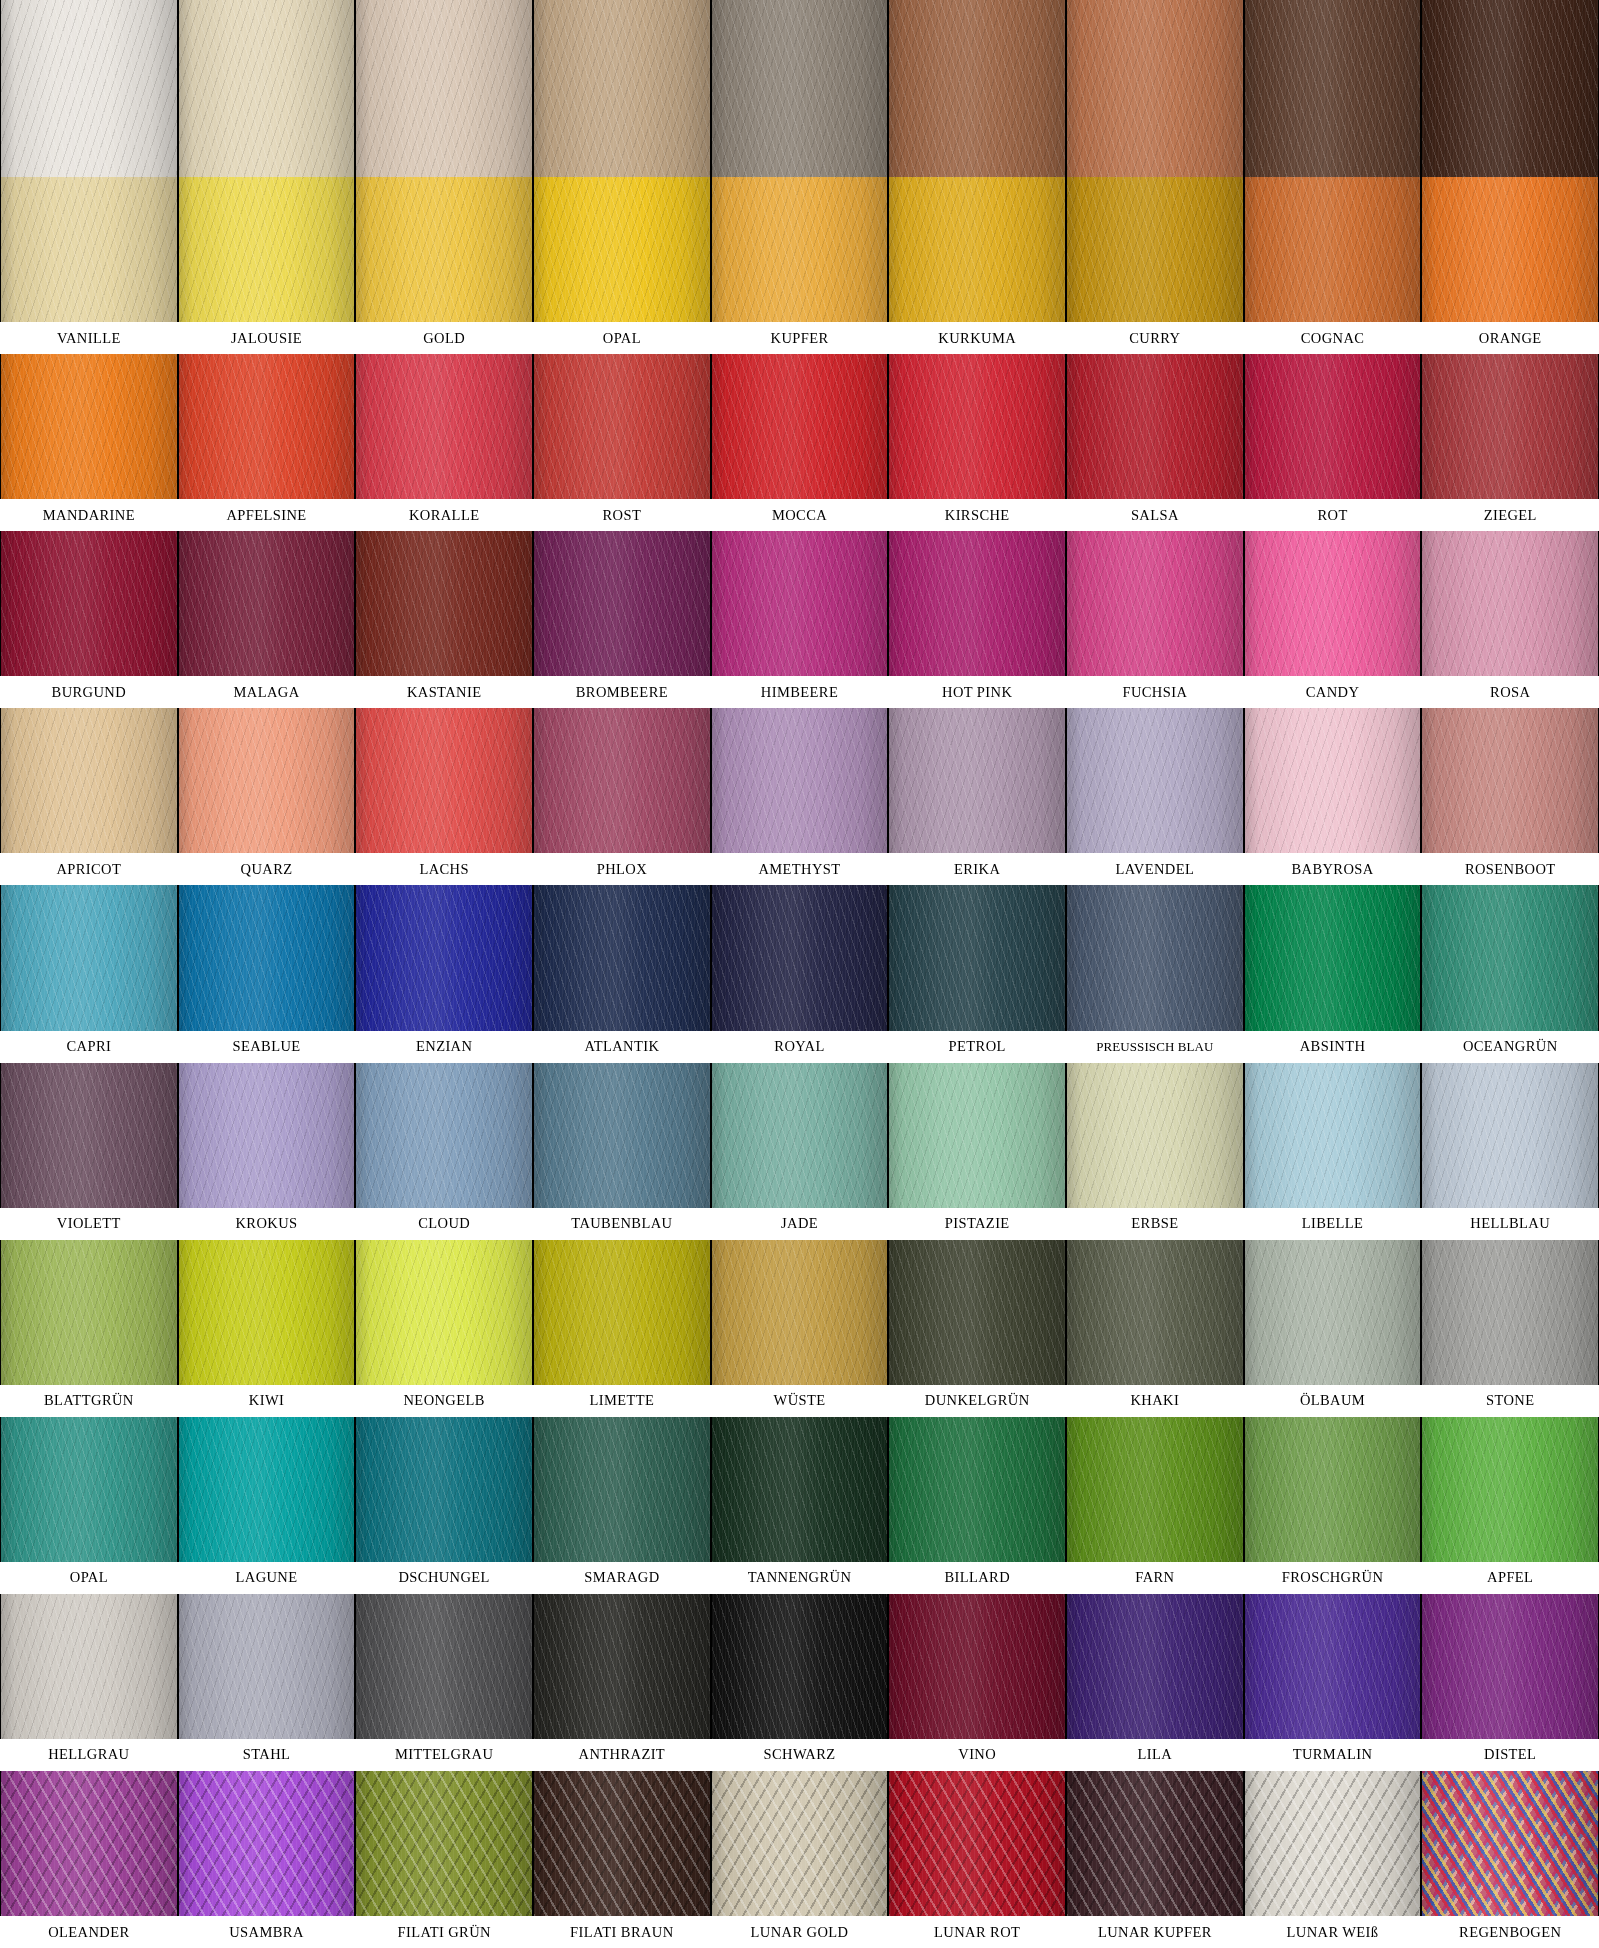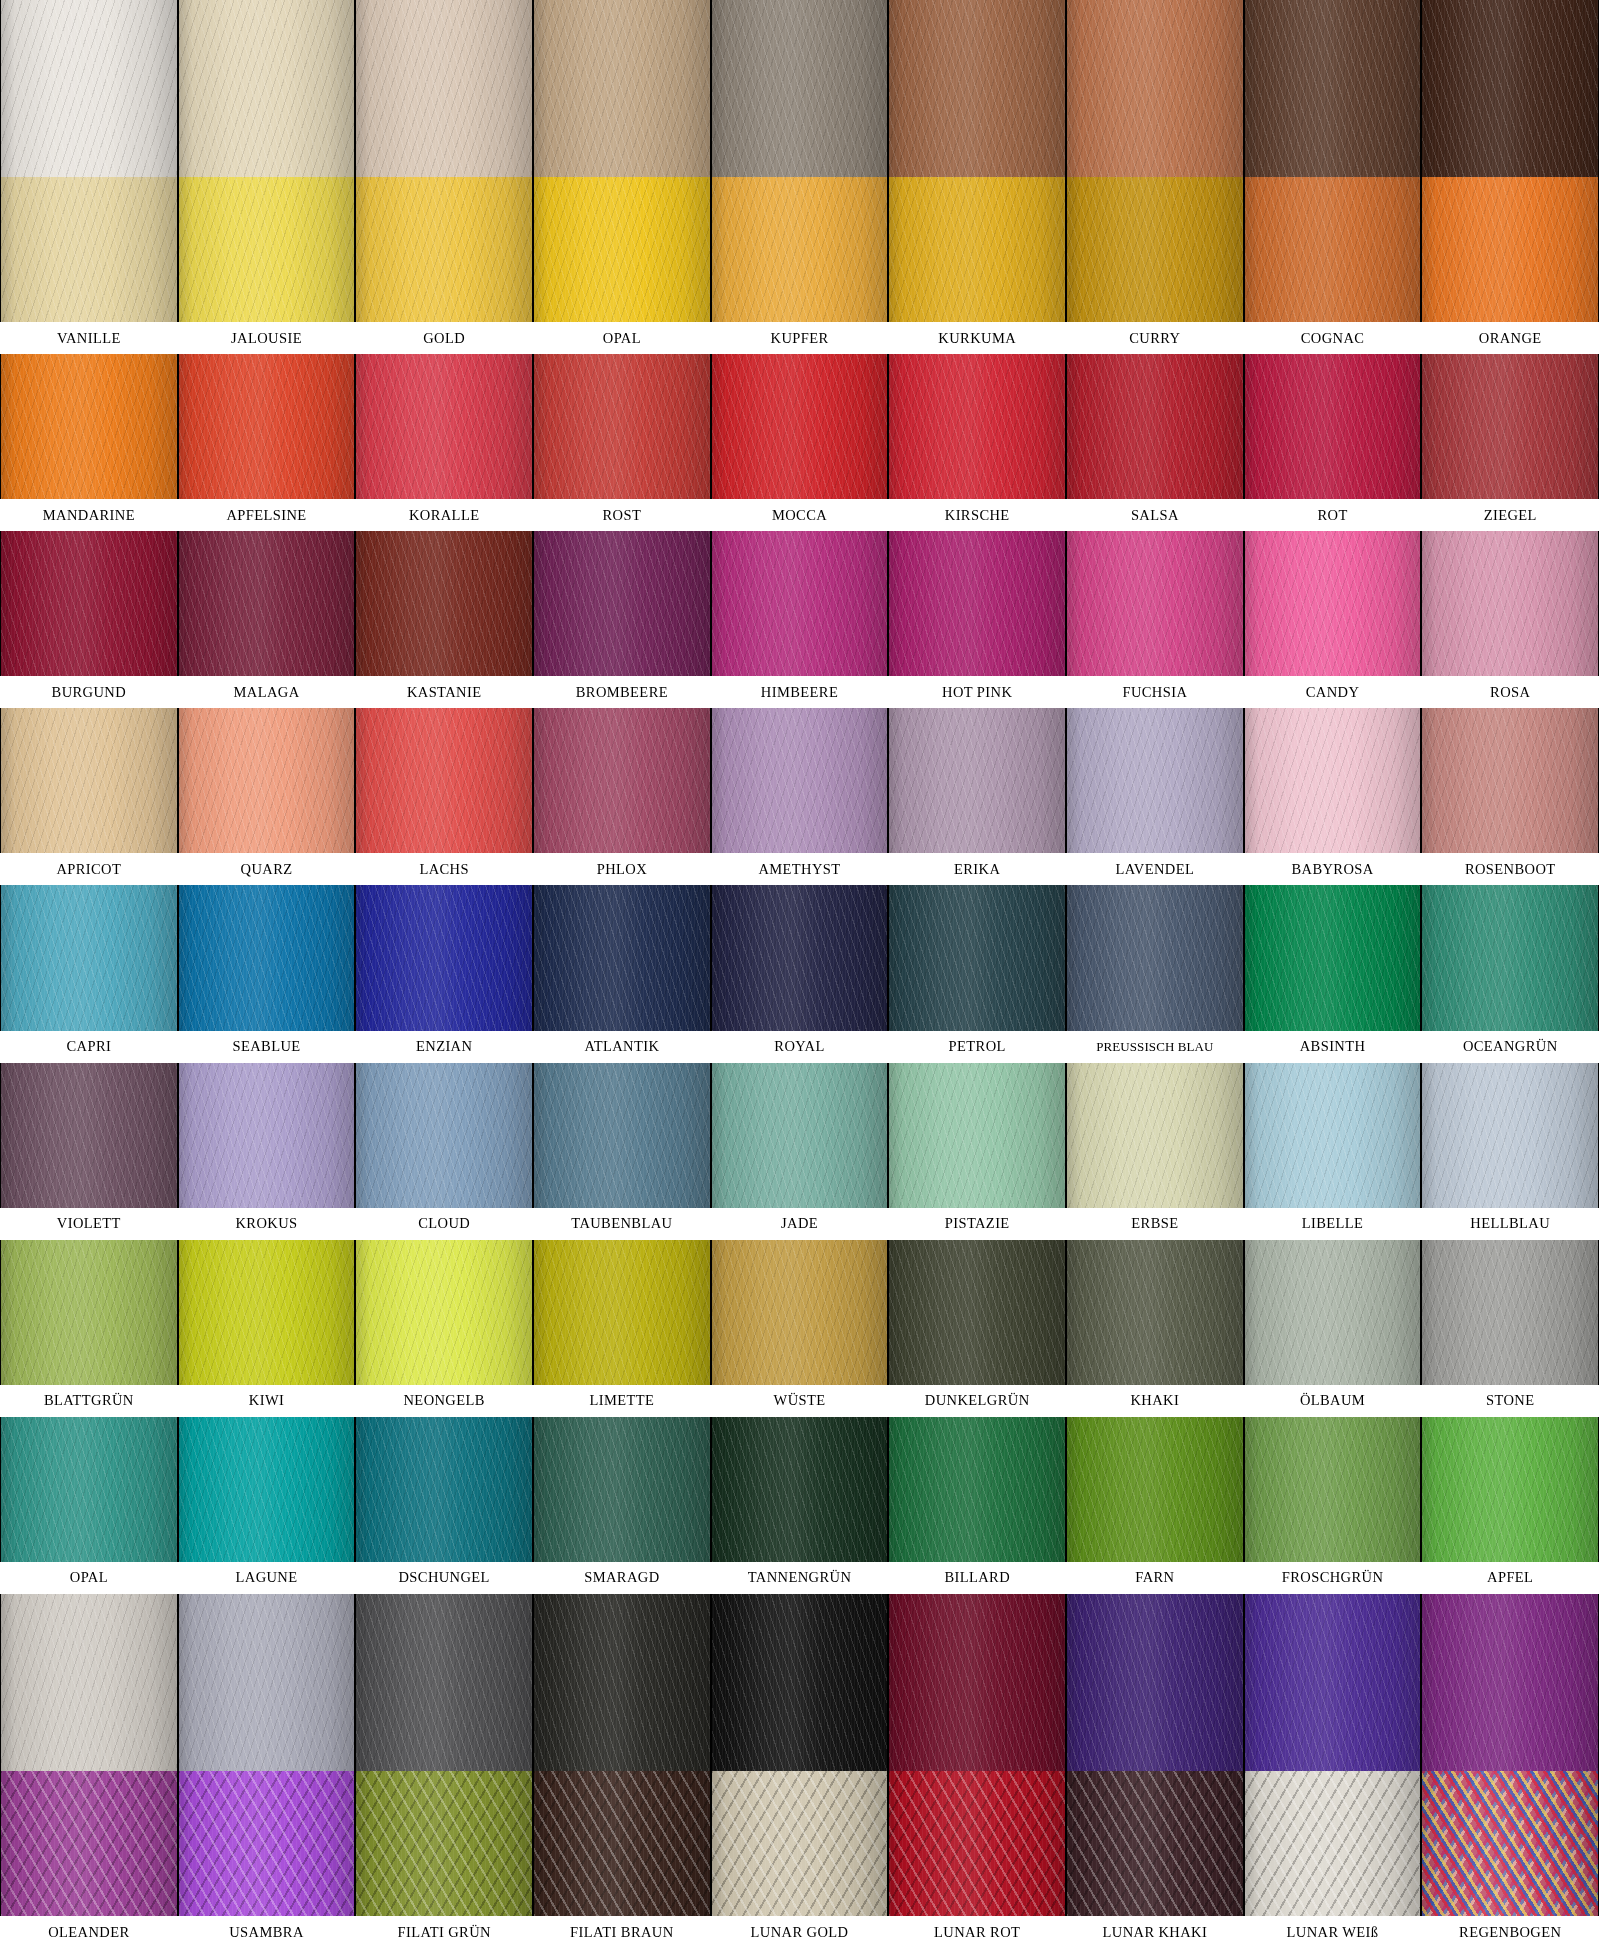--- a/index.html
+++ b/index.html
@@ -697,20 +697,31 @@
             <div class="base" style="background: rgb(74, 42, 147);"></div>
             <div class="weave"></div>
             <div class="shade"></div>
           </div>
           <div class="swatch" title="DISTEL">
             <div class="base" style="background: rgb(124, 39, 128);"></div>
             <div class="weave"></div>
             <div class="shade"></div>
           </div>
         </div>
+        <div class="label-strip">
+          <div class="label-cell">HELLGRAU</div>
+          <div class="label-cell">STAHL</div>
+          <div class="label-cell">MITTELGRAU</div>
+          <div class="label-cell">ANTHRAZIT</div>
+          <div class="label-cell">SCHWARZ</div>
+          <div class="label-cell">VINO</div>
+          <div class="label-cell">LILA</div>
+          <div class="label-cell">TURMALIN</div>
+          <div class="label-cell">DISTEL</div>
+        </div>
       </div>
       <div class="row">
         <div class="swatch-strip">
           <div class="swatch coarse" title="OLEANDER">
             <div class="base" style="background: rgb(155, 63, 150);"></div>
             <div class="weave"></div>
             <div class="shade"></div>
           </div>
           <div class="swatch coarse" title="USAMBRA">
             <div class="base" style="background: rgb(166, 74, 216);"></div>
@@ -753,19 +764,19 @@
             <div class="shade"></div>
           </div>
         </div>
         <div class="label-strip">
           <div class="label-cell">OLEANDER</div>
           <div class="label-cell">USAMBRA</div>
           <div class="label-cell">FILATI GRÜN</div>
           <div class="label-cell">FILATI BRAUN</div>
           <div class="label-cell">LUNAR GOLD</div>
           <div class="label-cell">LUNAR ROT</div>
-          <div class="label-cell">LUNAR KHAKI</div>
+          <div class="label-cell">LUNAR KUPFER</div>
           <div class="label-cell">LUNAR WEIß</div>
           <div class="label-cell">REGENBOGEN</div>
         </div>
       </div>
     </div>
 </div>
 
 </body></html>

